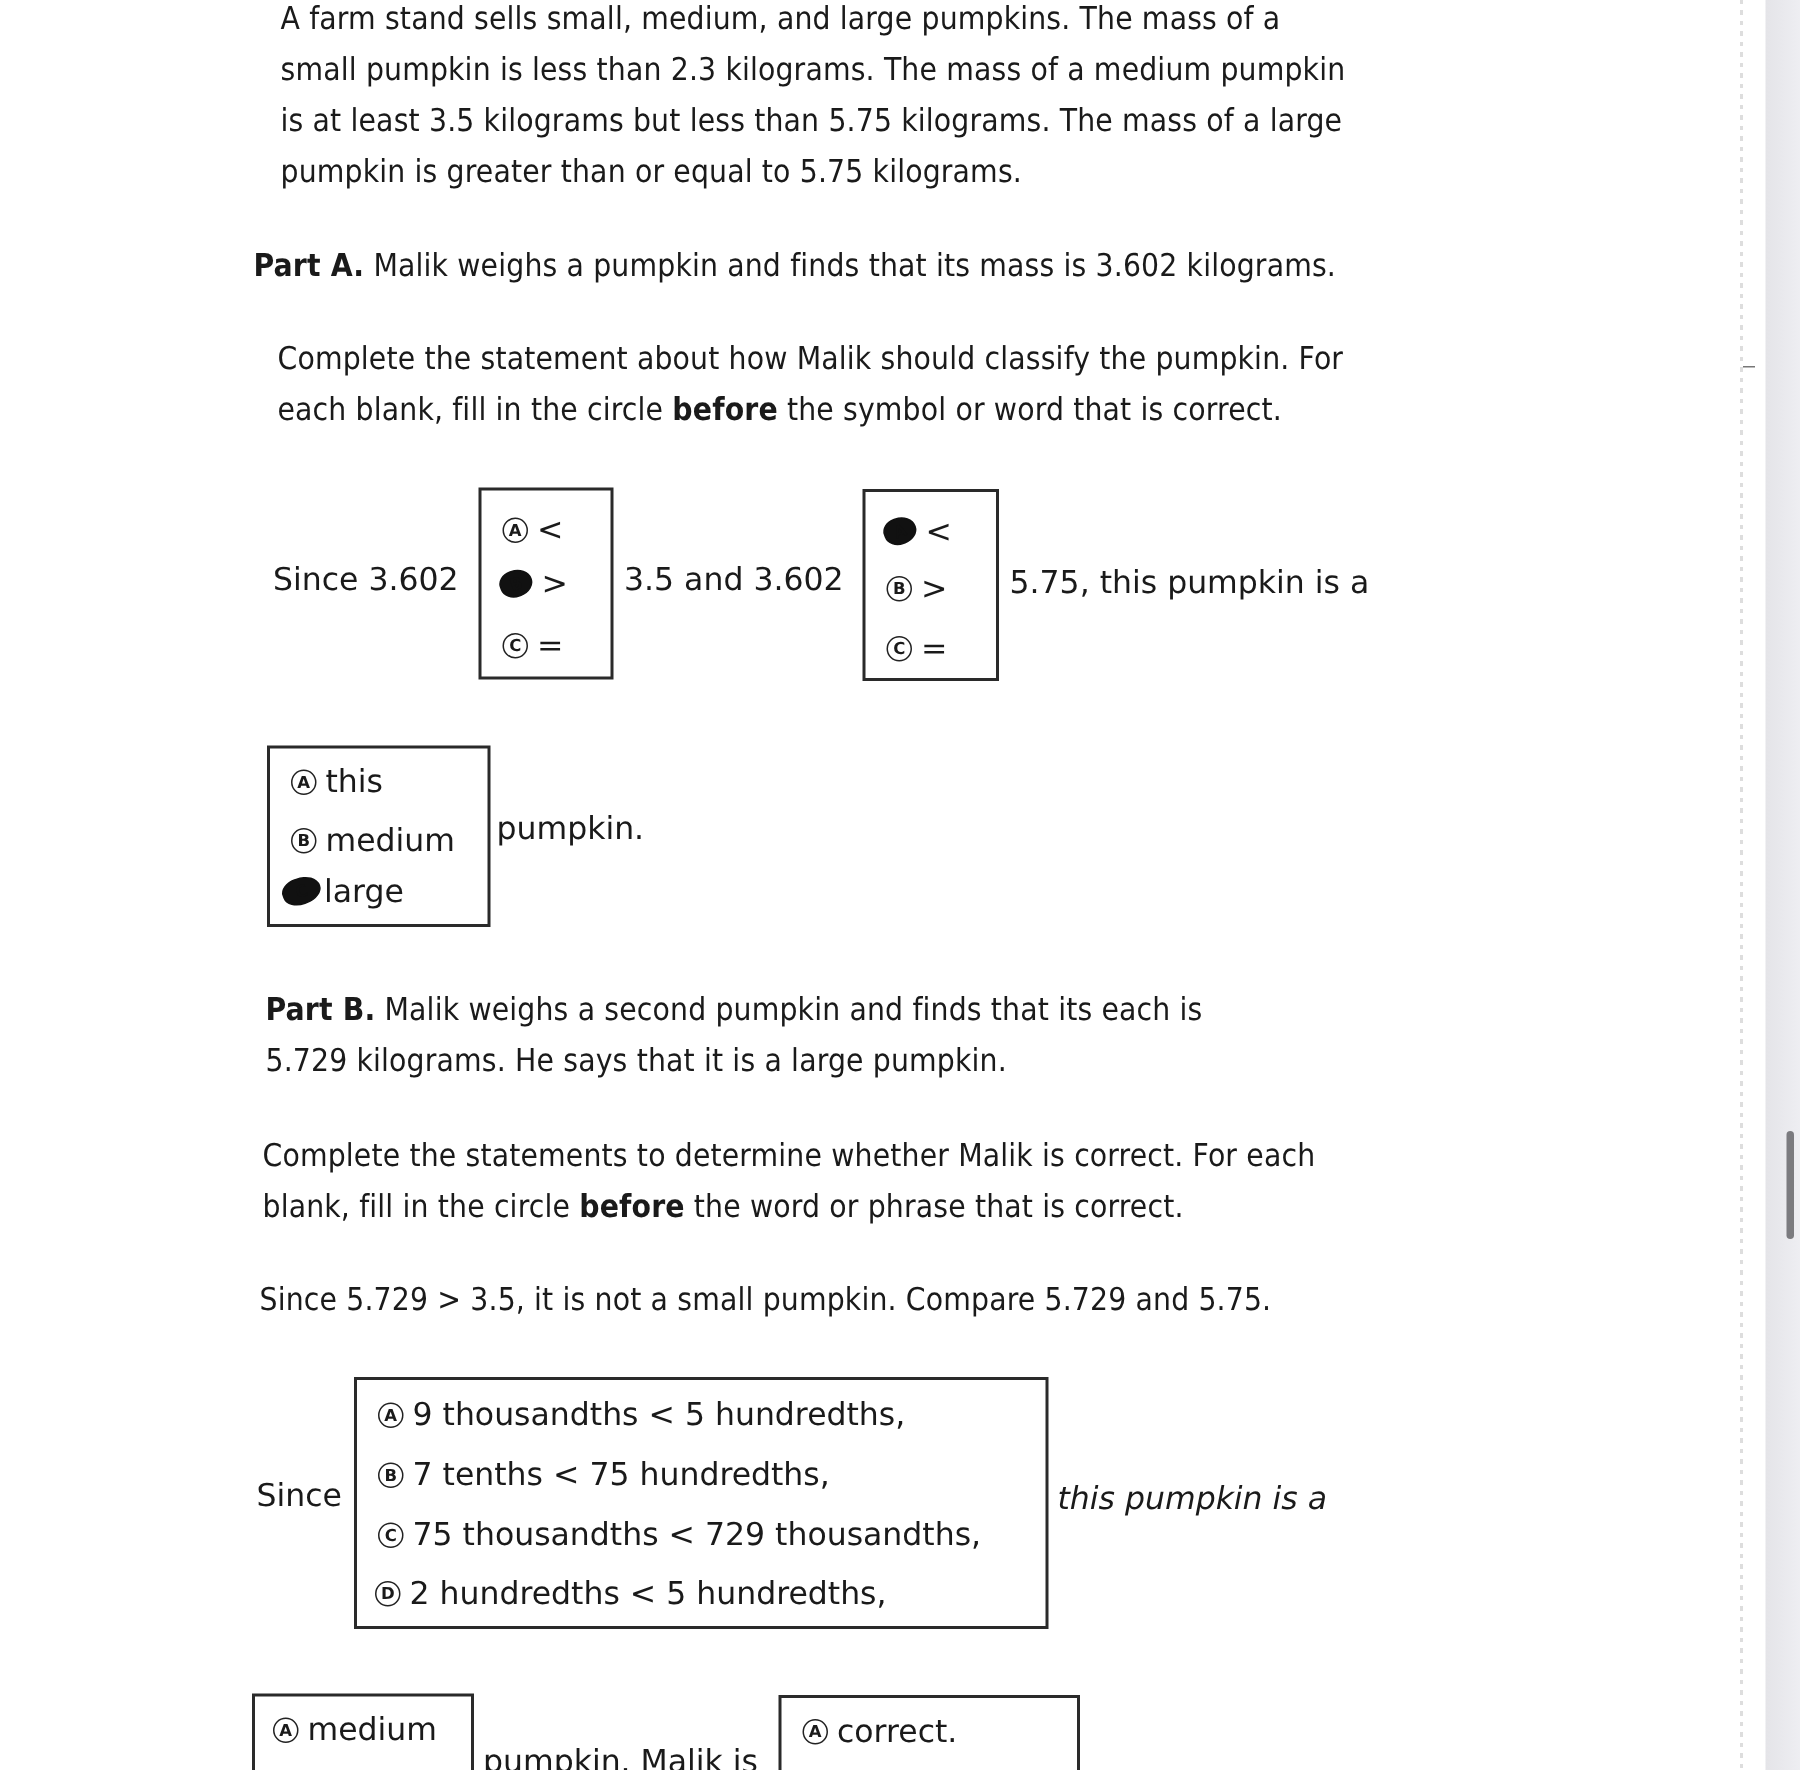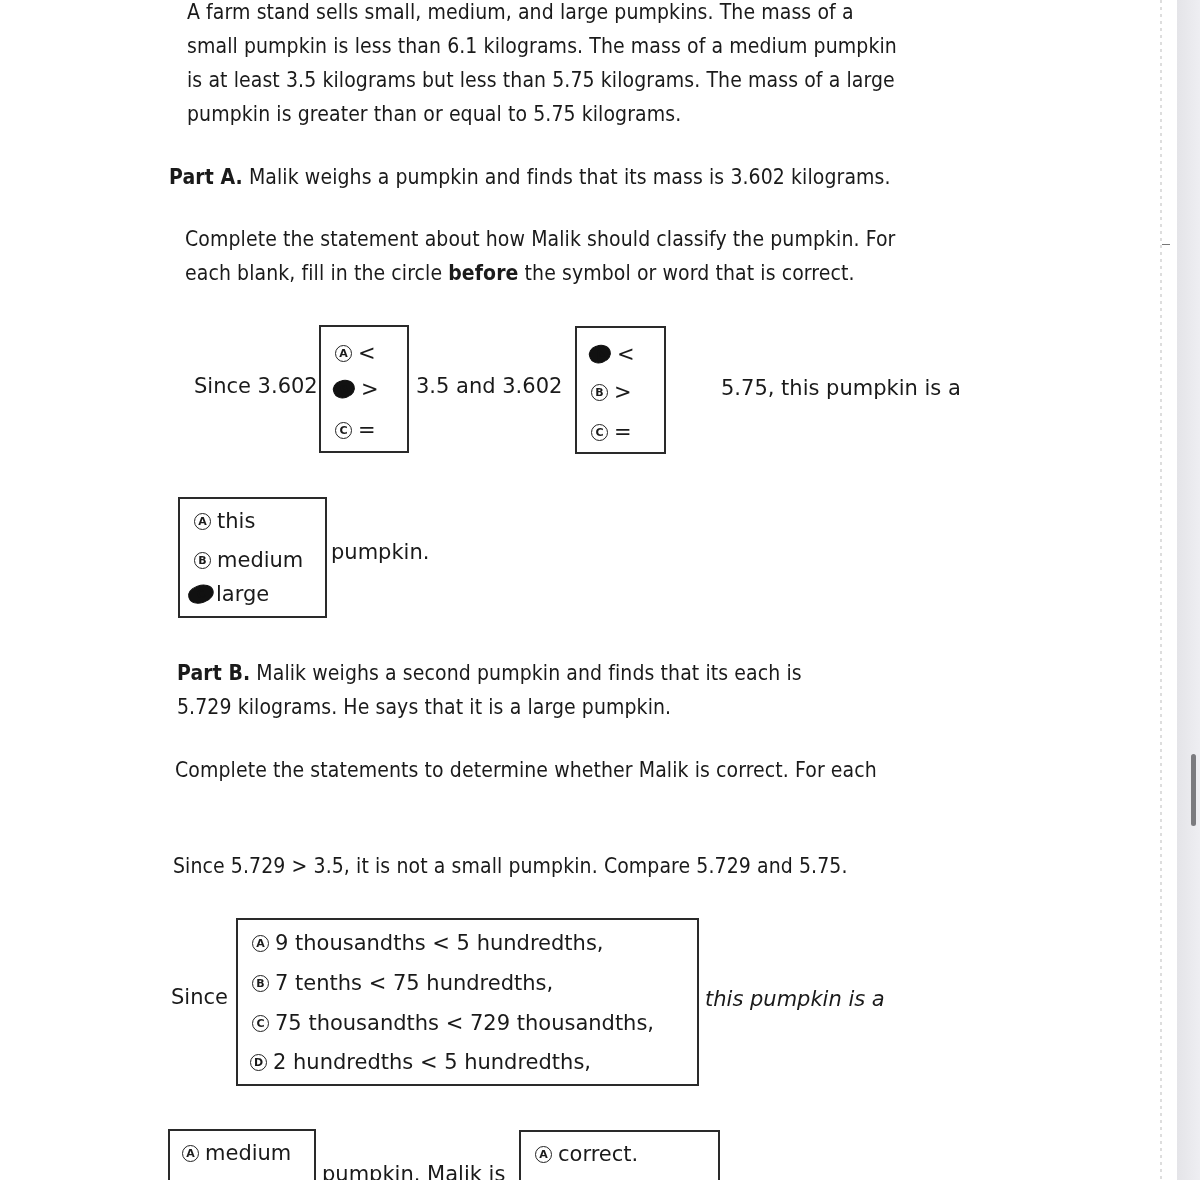--- a/index.html
+++ b/index.html
@@ -44,35 +44,35 @@
   }
   .sym { font-size:21px; }
 </style>
 </head>
 <body>
 
 <div class="page">
 
   <div class="para" style="left:187px; top:-5px;">
     <div>A farm stand sells small, medium, and large pumpkins. The mass of a</div>
-    <div>small pumpkin is less than 6.1 kilograms. The mass of a medium pumpkin</div>
+    <div>small pumpkin is less than 2.3 kilograms. The mass of a medium pumpkin</div>
     <div>is at least 3.5 kilograms but less than 5.75 kilograms. The mass of a large</div>
     <div>pumpkin is greater than or equal to 5.75 kilograms.</div>
   </div>
 
   <div class="para" style="left:169px; top:160px;">
     <b>Part A.</b><span> Malik weighs a pumpkin and finds that its mass is 3.602 kilograms.</span>
   </div>
 
   <div class="para" style="left:185px; top:222px;">
     <div>Complete the statement about how Malik should classify the pumpkin. For</div>
     <div><span>each blank, fill in the circle </span><b>before</b><span> the symbol or word that is correct.</span></div>
   </div>
 
-  <div class="txt" style="left:182px; top:374px;margin-left:12px;">Since 3.602</div>
+  <div class="txt" style="left:182px; top:374px;">Since 3.602</div>
 
   <div class="box" style="left:319px; top:325px; width:86px; height:124px;">
     <div class="opt" style="left:14px; top:14px;">
       <span class="bubble">A</span>
       <span class="sym">&lt;</span>
     </div>
     <div class="opt" style="left:12px; top:50px;">
       <span class="bubble filled">B</span>
       <span class="sym">&gt;</span>
     </div>
@@ -92,21 +92,21 @@
     <div class="opt" style="left:14px; top:52px;">
       <span class="bubble">B</span>
       <span class="sym">&gt;</span>
     </div>
     <div class="opt" style="left:14px; top:92px;">
       <span class="bubble">C</span>
       <span class="sym">=</span>
     </div>
   </div>
 
-  <div class="txt" style="left:673px; top:376px;margin-left:48px;">5.75, this pumpkin is a</div>
+  <div class="txt" style="left:673px; top:376px;">5.75, this pumpkin is a</div>
 
   <div class="box" style="left:178px; top:497px; width:145px; height:117px;">
     <div class="opt" style="left:14px; top:10px;">
       <span class="bubble">A</span>
       <span>this</span>
     </div>
     <div class="opt" style="left:14px; top:49px;">
       <span class="bubble">B</span>
       <span>medium</span>
     </div>
@@ -117,20 +117,21 @@
   </div>
   <div class="txt" style="left:331px; top:540px;">pumpkin.</div>
 
   <div class="para" style="left:177px; top:656px;">
     <div><b>Part B.</b><span> Malik weighs a second pumpkin and finds that its each is</span></div>
     <div>5.729 kilograms. He says that it is a large pumpkin.</div>
   </div>
 
   <div class="para" style="left:175px; top:753px;">
     <div>Complete the statements to determine whether Malik is correct. For each</div>
+    <div><span>blank, fill in the circle </span><b>before</b><span> the word or phrase that is correct.</span></div>
   </div>
 
   <div class="para" style="left:173px; top:849px;">Since 5.729 &gt; 3.5, it is not a small pumpkin. Compare 5.729 and 5.75.</div>
 
   <div class="txt" style="left:171px; top:985px;">Since</div>
 
   <div class="box" style="left:236px; top:918px; width:459px; height:164px;">
     <div class="opt" style="left:14px; top:11px;">
       <span class="bubble">A</span>
       <span>9 thousandths &lt; 5 hundredths,</span>

